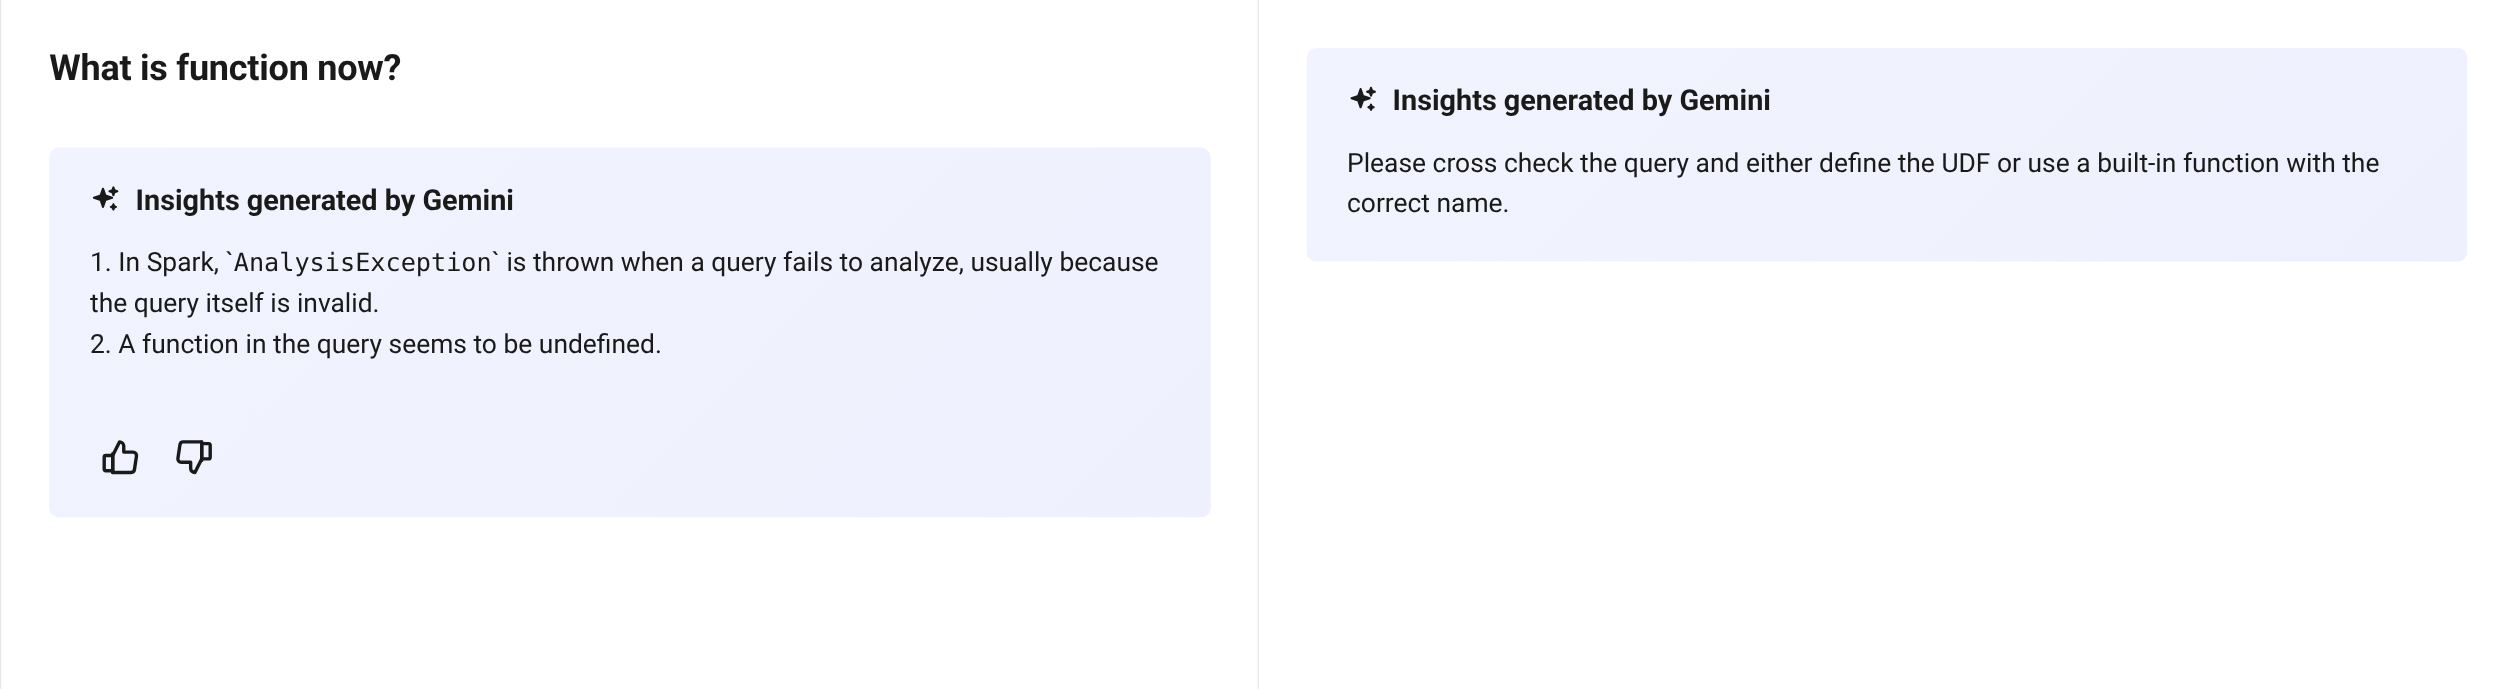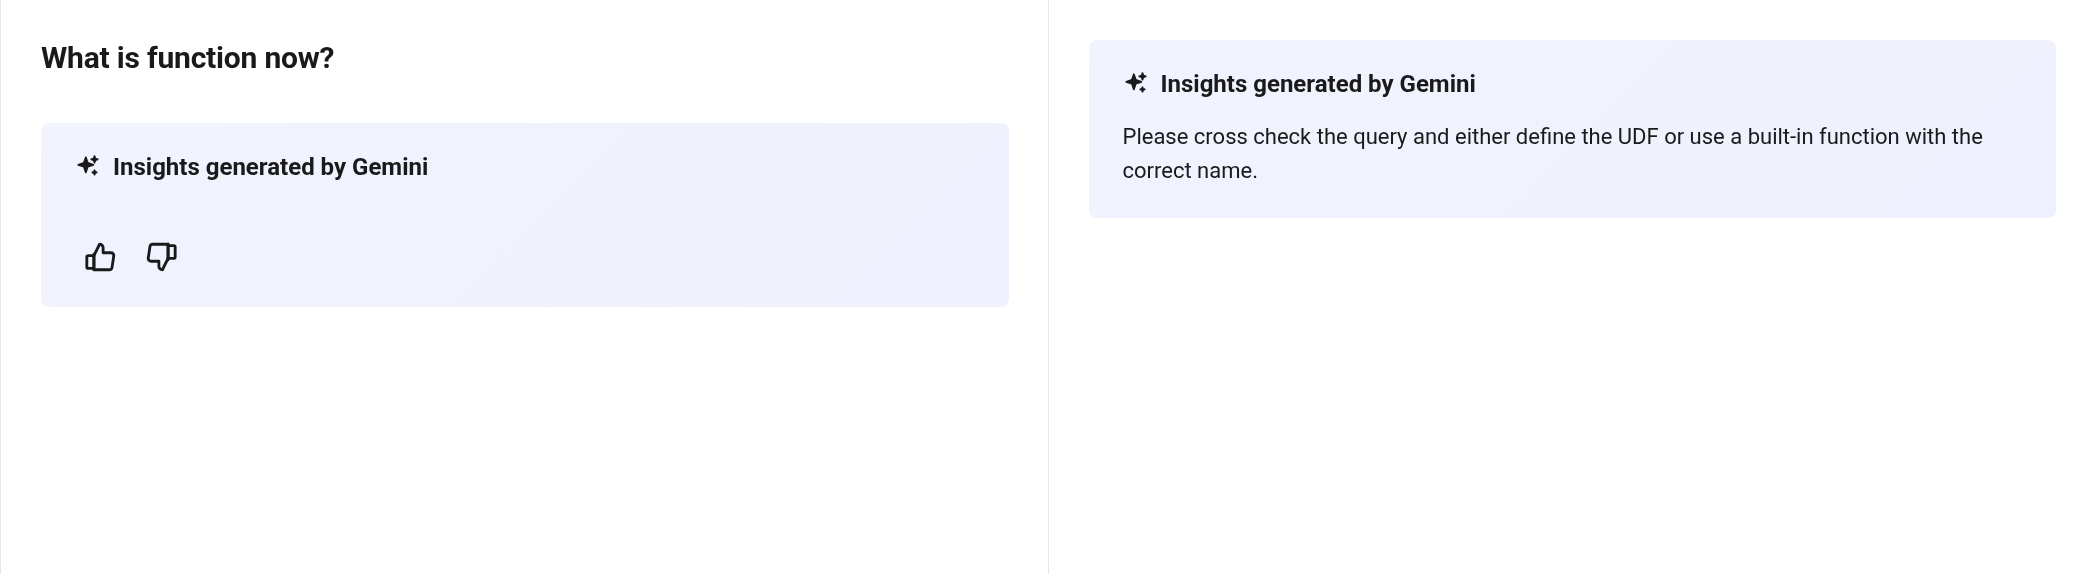--- a/index.html
+++ b/index.html
@@ -101,20 +101,26 @@
       <div class="card-header">
         <span class="sparkle-icon">
           <svg viewBox="0 0 24 24" fill="none" stroke="#1a1a1a" stroke-width="1.6" stroke-linejoin="round" stroke-linecap="round">
             <path d="M10 3 L11.8 8.2 L17 10 L11.8 11.8 L10 17 L8.2 11.8 L3 10 L8.2 8.2 Z" fill="#1a1a1a"></path>
             <path d="M18 2 L18.8 4.2 L21 5 L18.8 5.8 L18 8 L17.2 5.8 L15 5 L17.2 4.2 Z" fill="#1a1a1a"></path>
             <path d="M18 15 L18.6 16.4 L20 17 L18.6 17.6 L18 19 L17.4 17.6 L16 17 L17.4 16.4 Z" fill="#1a1a1a"></path>
           </svg>
         </span>
         <span class="card-heading">Insights generated by Gemini</span>
       </div>
+      <div class="card-body">
+        <p>
+          <span>1. In Spark, `</span><span class="code-inline">AnalysisException</span><span>` is thrown when a query fails to analyze, usually because the query itself is invalid.</span>
+        </p>
+        <p>2. A function in the query seems to be undefined.</p>
+      </div>
       <div class="feedback-row">
         <div class="feedback-btn">
           <svg viewBox="0 0 24 24" fill="none" stroke="#1a1a1a" stroke-width="2" stroke-linecap="round" stroke-linejoin="round">
             <path d="M7 10v11"></path>
             <path d="M3 11h4v9H3a1 1 0 0 1-1-1v-7a1 1 0 0 1 1-1z"></path>
             <path d="M7 11l4-8a2.5 2.5 0 0 1 2.5 2.5V9h5.5a2 2 0 0 1 2 2.3l-1.2 8a2 2 0 0 1-2 1.7H7"></path>
           </svg>
         </div>
         <div class="feedback-btn">
           <svg viewBox="0 0 24 24" fill="none" stroke="#1a1a1a" stroke-width="2" stroke-linecap="round" stroke-linejoin="round">

